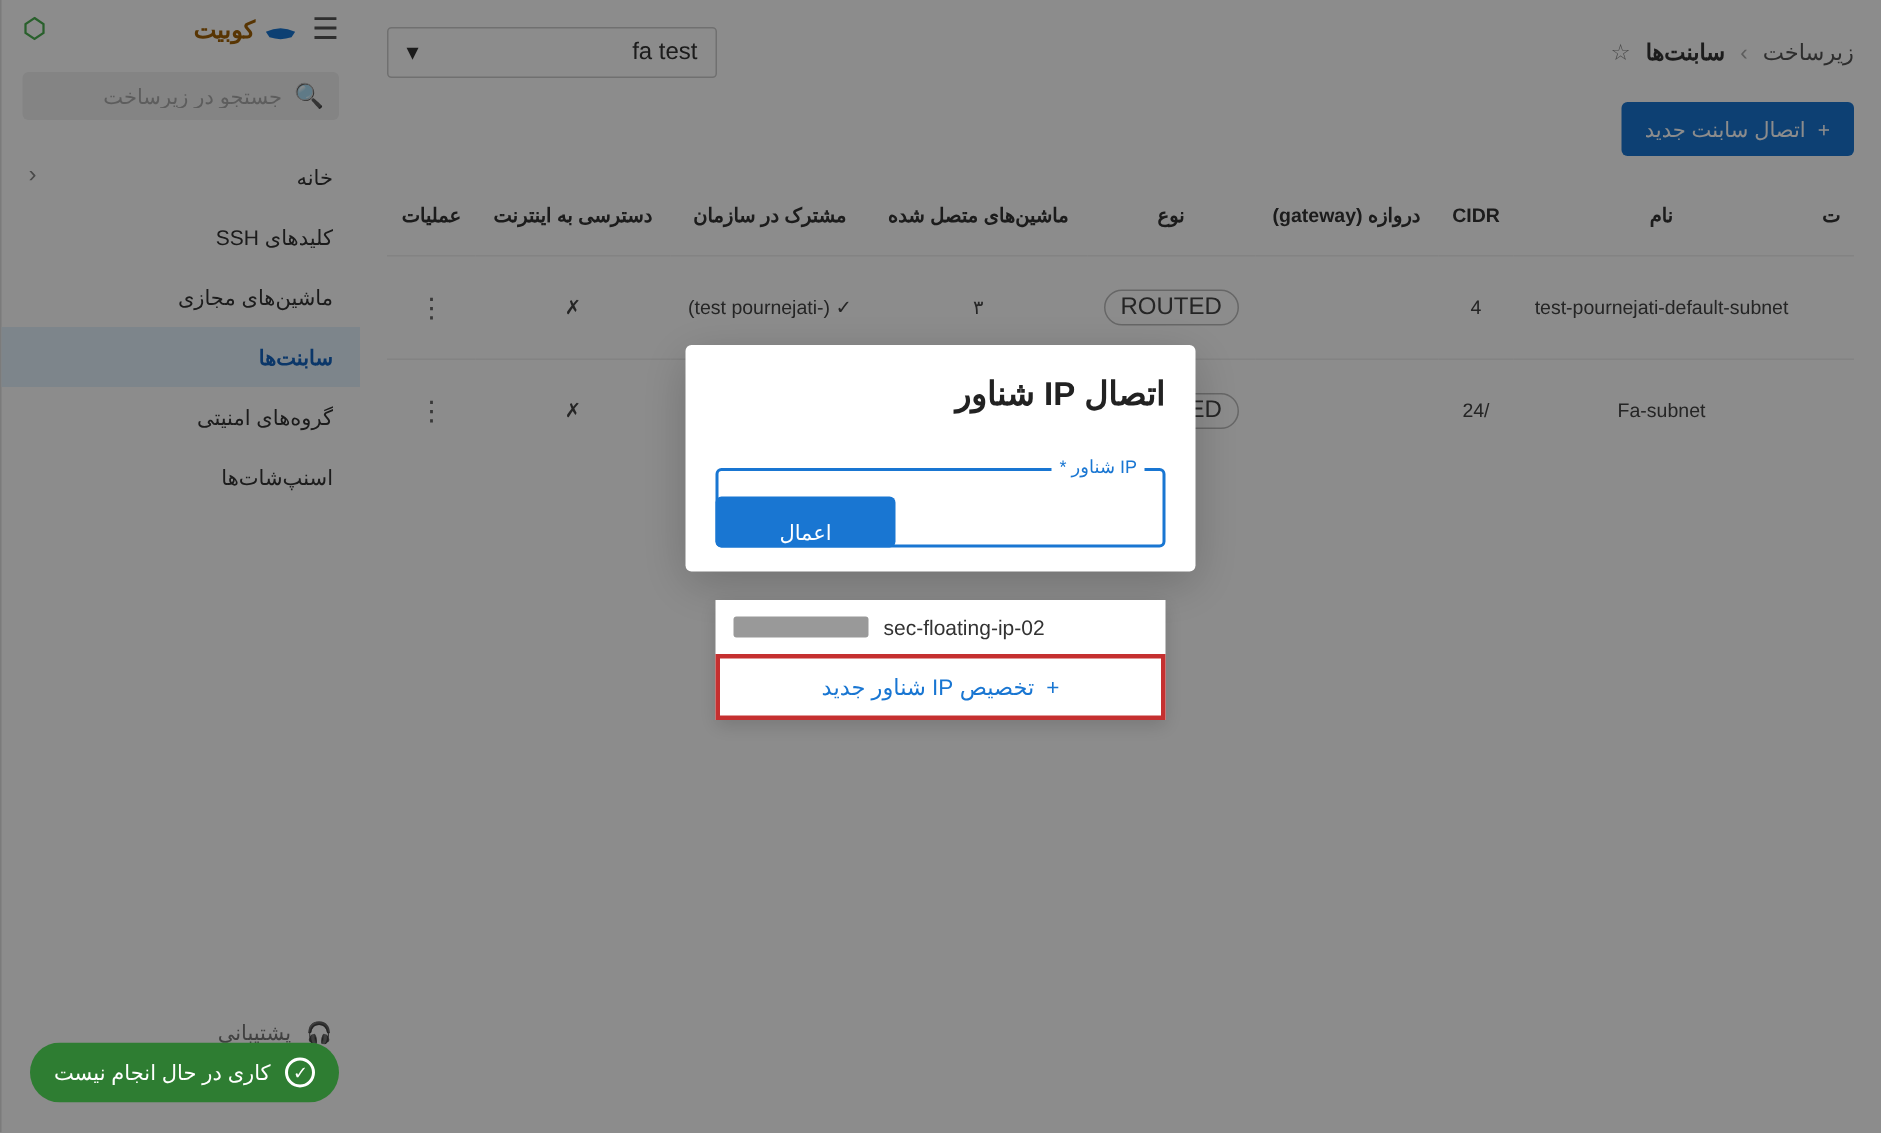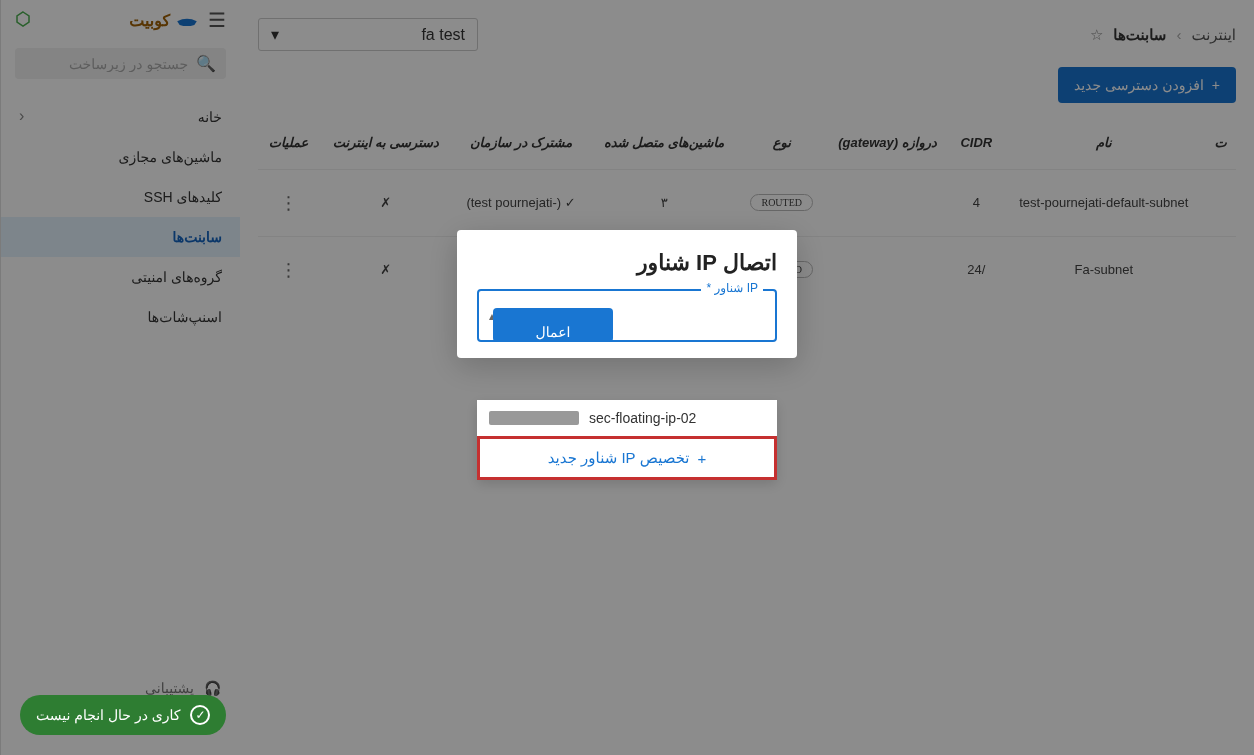--- a/index.html
+++ b/index.html
@@ -37,64 +37,64 @@
 .breadcrumb .sep { color: #aaa; }
 .breadcrumb .current { color: #333; font-weight: 600; }
 .star { color: #888; }
 .project-select { display: flex; align-items: center; gap: 10px; background: #fff; border: 1px solid #ccc; border-radius: 3px; padding: 6px 12px; min-width: 220px; justify-content: space-between; cursor: pointer; }
 
 .actions-row { padding: 8px 18px 14px; }
 .btn-primary { display: inline-flex; align-items: center; gap: 8px; background: #1976d2; color: #fff; border: none; border-radius: 4px; padding: 10px 16px; font-size: 14px; cursor: pointer; font-family: inherit; }
 
 .table-wrap { padding: 0 18px; }
 table { width: 100%; border-collapse: collapse; }
-th { font-weight: 700; font-size: 13px; color: #333; padding: 16px 8px; text-align: center; line-height: 1.5; font-style: italic; }
+th { font-weight: 700; font-size: 13px; color: #333; padding: 16px 8px; text-align: center; line-height: 1.5; }
 td { padding: 22px 8px; text-align: center; font-size: 13px; border-top: 1px solid #eee; color: #444; }
-.type-pill { display: inline-block; border: 1px solid #bbb; border-radius: 14px; padding: 2px 10px; font-size: 10px; font-family: Liberation Serif, serif; }
+.type-pill { display: inline-block; border: 1px solid #bbb; border-radius: 14px; padding: 2px 10px; font-size: 16px; }
 .kebab { cursor: pointer; color: #666; font-size: 18px; }
 
 .overlay { position: fixed; inset: 0; background: rgba(0,0,0,0.45); display: flex; align-items: flex-start; justify-content: center; padding-top: 230px; }
 .dialog { width: 340px; background: #fff; border-radius: 4px; padding: 20px 20px 16px; direction: rtl; position: relative; box-shadow: 0 8px 32px rgba(0,0,0,0.2); }
-.dialog h2 { font-size: 22px; color: #222; margin-bottom: 13px; font-weight: 700; }
+.dialog h2 { font-size: 22px; color: #222; margin-bottom: 36px; font-weight: 700; }
 .dialog .hint { font-size: 14px; color: #444; margin-bottom: 6px; }
 .select-field { position: relative; border: 2px solid #1976d2; border-radius: 4px; height: 53px; display: flex; align-items: center; justify-content: flex-end; padding: 0 10px; cursor: pointer; }
 .select-field .float-label { position: absolute; top: -10px; right: 12px; background: #fff; padding: 0 5px; font-size: 12px; color: #1976d2; }
 .select-field .caret { color: #666; font-size: 12px; }
 .dropdown-panel { position: absolute; right: 20px; left: 20px; top: 170px; background: #fff; box-shadow: 0 4px 12px rgba(0,0,0,0.15); z-index: 5; }
 .option { display: flex; align-items: center; gap: 10px; padding: 10px 12px; font-size: 14px; direction: ltr; justify-content: flex-start; cursor: pointer; border-radius: 14px; }
 .option .gray-box { width: 90px; height: 14px; background: #999; border-radius: 2px; }
 .option-allocate { display: flex; align-items: center; justify-content: center; gap: 8px; padding: 10px; color: #1976d2; border: 3px solid #c53030; font-size: 15px; cursor: pointer; direction: rtl; }
 .dialog-actions { position: absolute; left: 20px; bottom: 16px; }
-.dialog-actions button { background: #1976d2; color: #fff; border: none; border-radius: 4px; padding: 16px 16px; font-size: 14px; cursor: pointer; font-family: inherit; width: 120px; height: 34px; margin-left: 16px; }
+.dialog-actions button { background: #1976d2; color: #fff; border: none; border-radius: 4px; padding: 16px 16px; font-size: 14px; cursor: pointer; font-family: inherit; width: 120px; height: 34px; }
 
 .status-pill { position: fixed; left: 20px; bottom: 20px; background: #2e7d32; color: #fff; border-radius: 22px; padding: 10px 16px; display: flex; align-items: center; gap: 10px; font-size: 14px; direction: rtl; }
 .status-pill .check { width: 20px; height: 20px; border: 2px solid #fff; border-radius: 50%; display: inline-flex; align-items: center; justify-content: center; font-size: 12px; }
 </style>
 </head>
 <body>
 
 <div class="app">
   <div class="main">
     <div class="topbar">
       <div class="breadcrumb">
-        <span>اینترنت</span>
+        <span>زیرساخت</span>
         <span class="sep">›</span>
         <span class="current">سابنت‌ها</span>
         <span class="star">☆</span>
       </div>
       <div class="project-select">
         <span>fa test</span>
         <span>▾</span>
       </div>
     </div>
 
     <div class="actions-row">
       <button class="btn-primary">
         <span>+</span>
-        <span>افزودن دسترسی جدید</span>
+        <span>اتصال سابنت جدید</span>
       </button>
     </div>
 
     <div class="table-wrap">
       <table>
         <thead>
           <tr>
             <th>ت</th>
             <th>نام</th>
             <th>CIDR</th>
@@ -155,24 +155,24 @@
         <span style="color:#888;">🔍</span>
         <input placeholder="جستجو در زیرساخت" style="">
       </div>
     </div>
 
     <div class="nav-list">
       <div class="nav-item has-chevron">
         <span class="label">خانه</span>
       </div>
       <div class="nav-item">
+        <span class="label">کلیدهای SSH</span>
+      </div>
+      <div class="nav-item">
         <span class="label">ماشین‌های مجازی</span>
-      </div>
-      <div class="nav-item">
-        <span class="label">کلیدهای SSH</span>
       </div>
       <div class="nav-item active">
         <span class="label">سابنت‌ها</span>
       </div>
       <div class="nav-item">
         <span class="label">گروه‌های امنیتی</span>
       </div>
       <div class="nav-item">
         <span class="label">اسنپ‌شات‌ها</span>
       </div>

